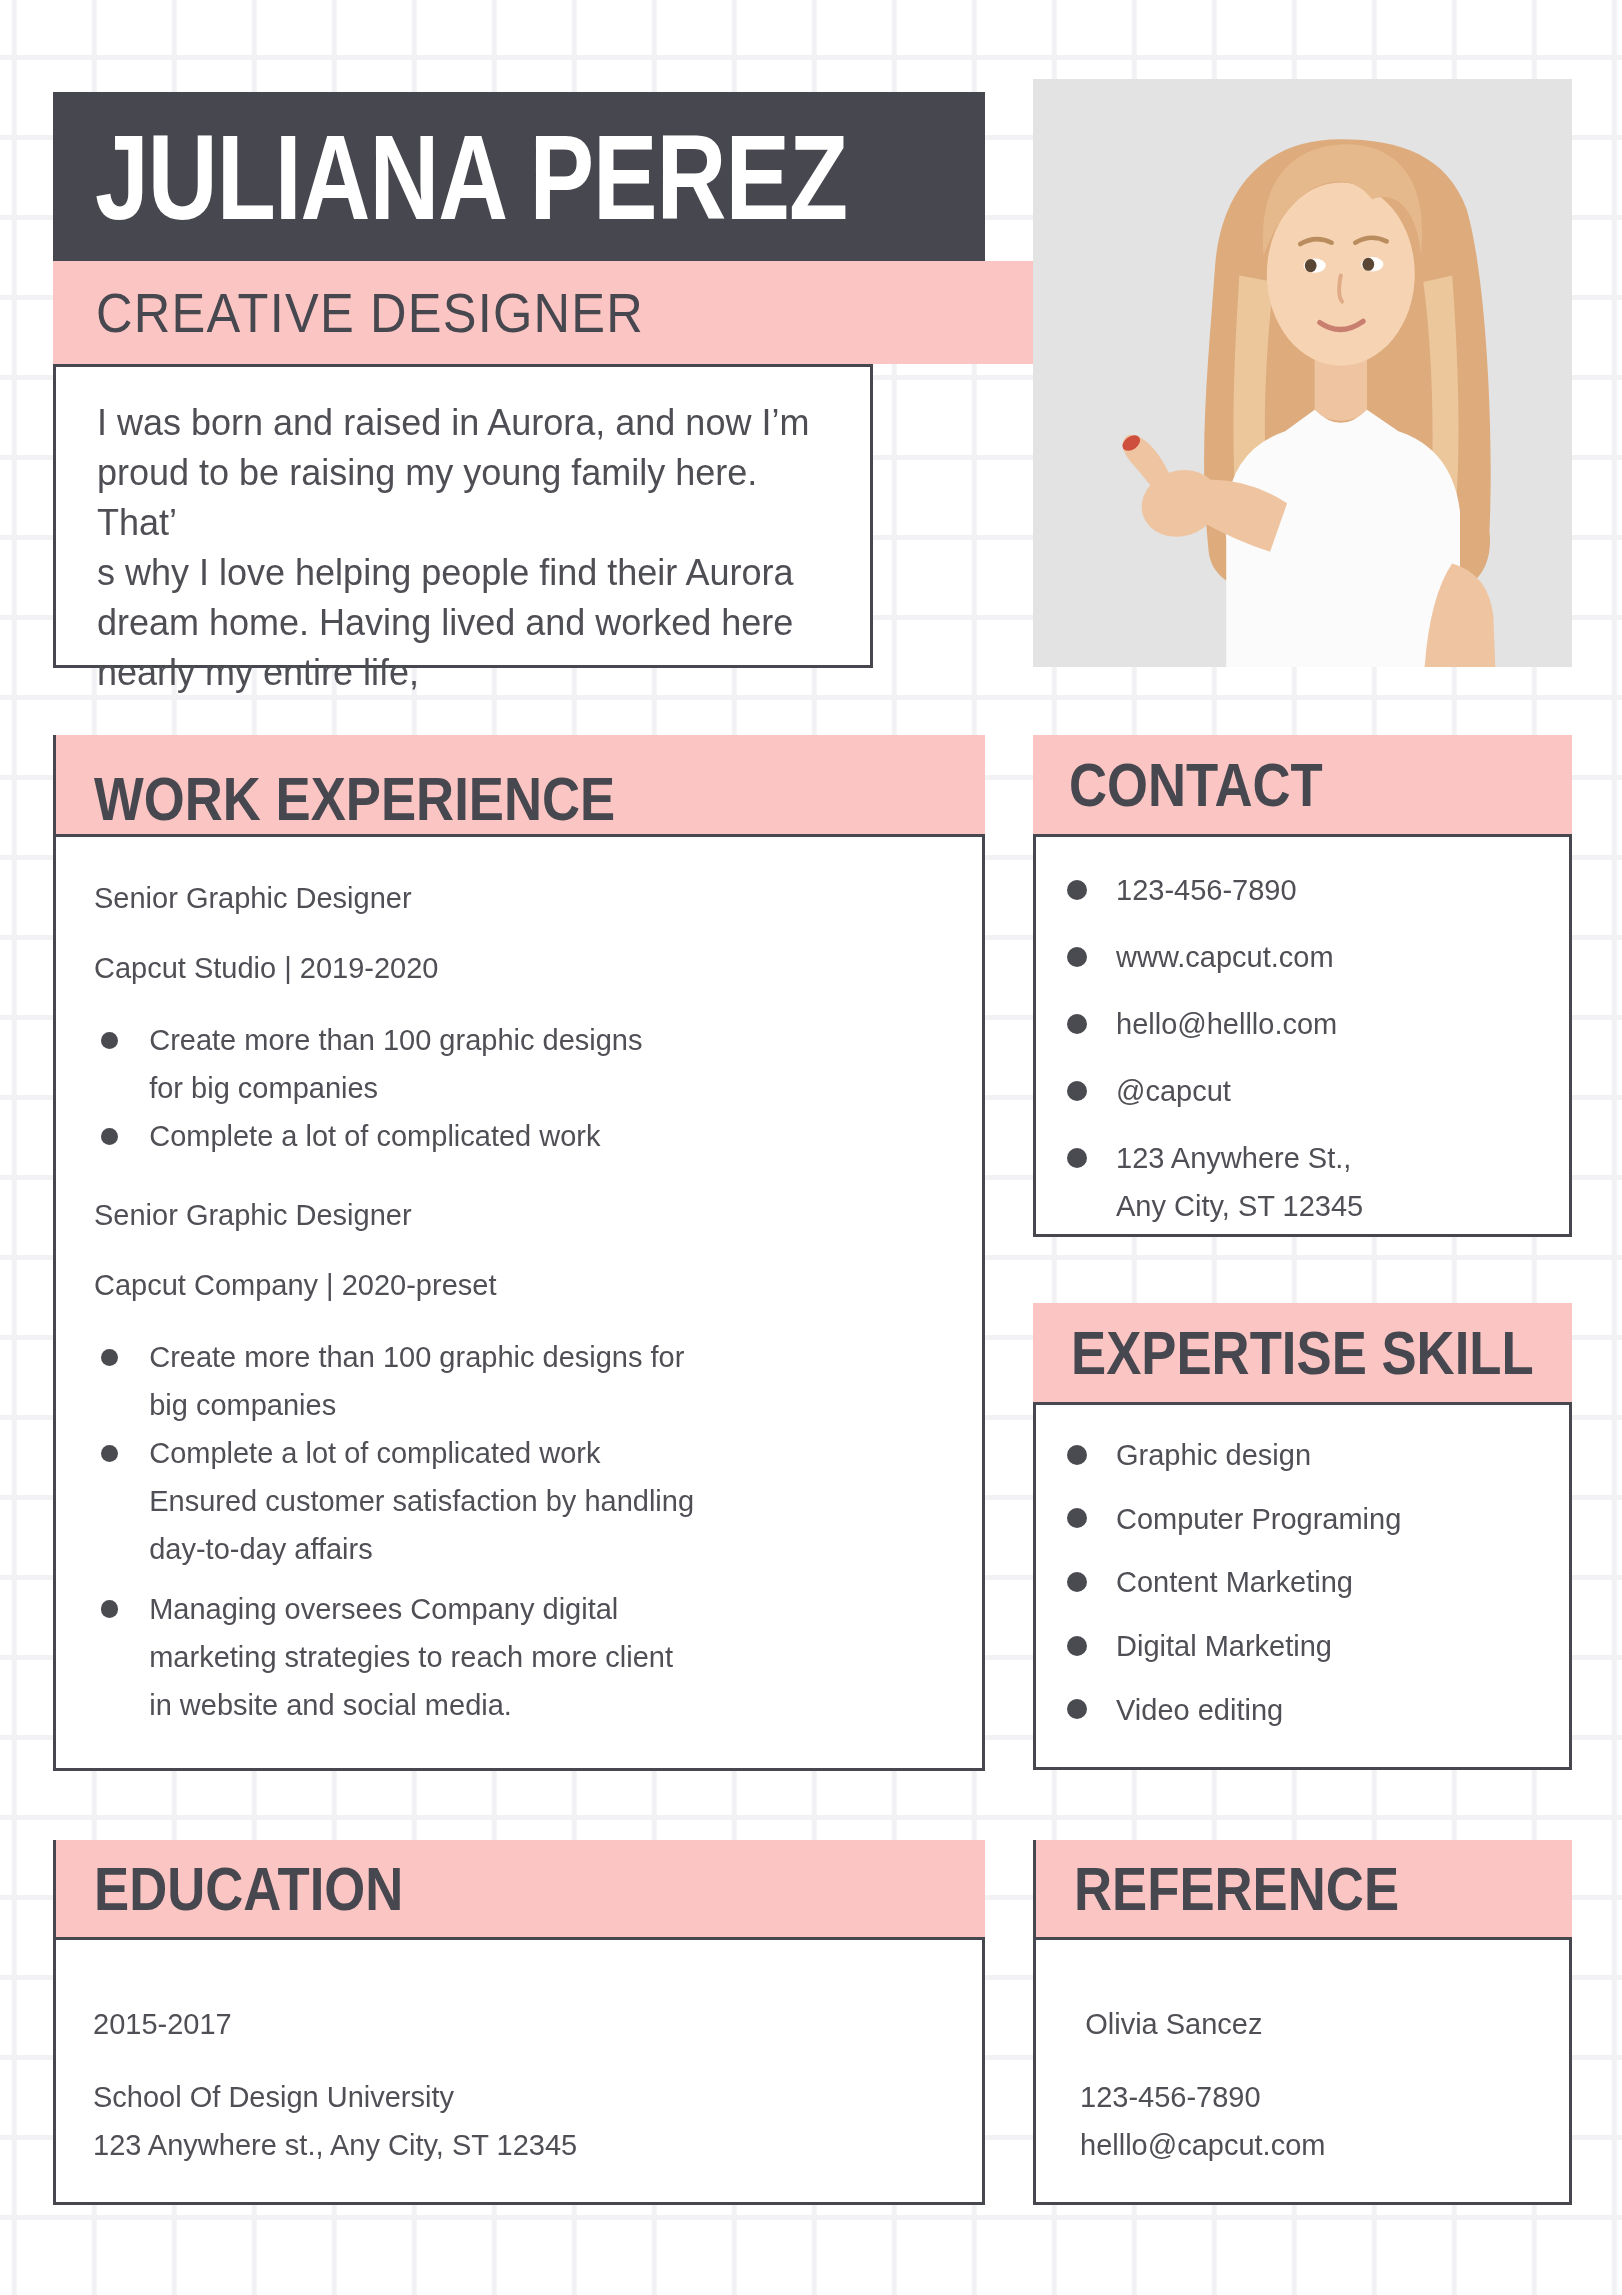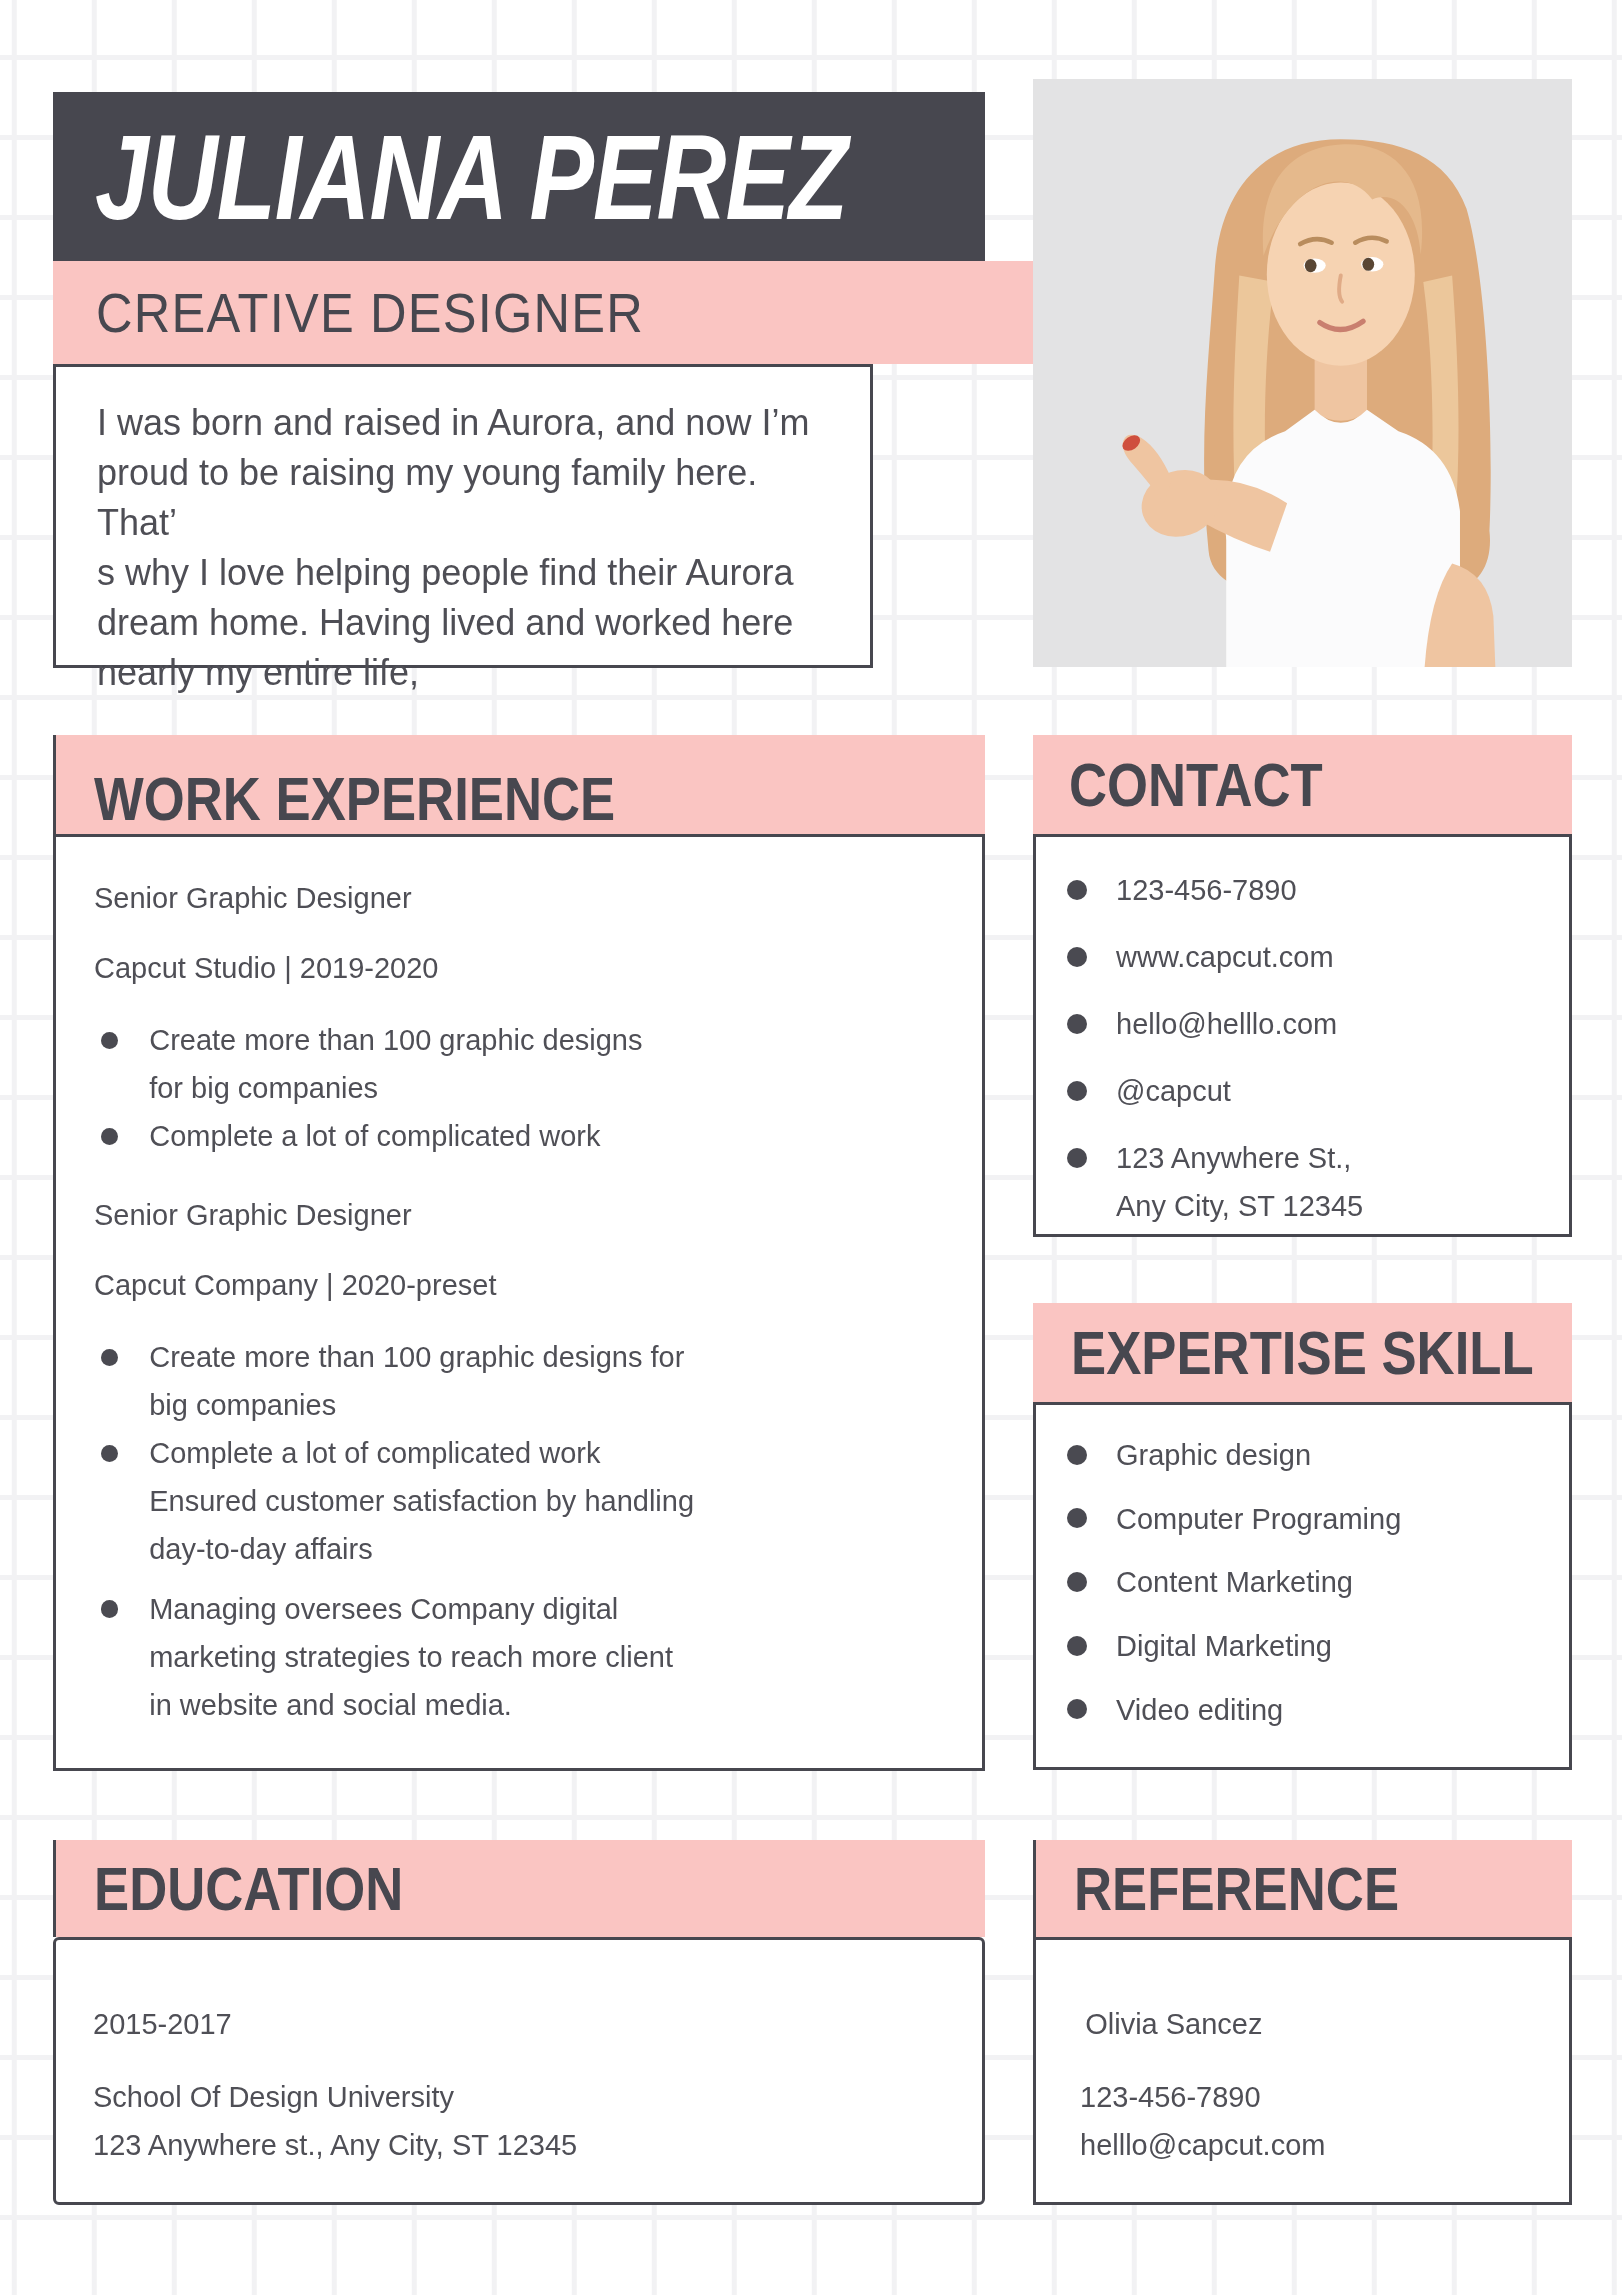--- a/index.html
+++ b/index.html
@@ -11,21 +11,21 @@
       linear-gradient(to right,#f2f2f4 5.2px,transparent 5.2px),
       linear-gradient(to bottom,#f2f2f4 5.2px,transparent 5.2px);
     background-size:80px 80px;
     background-position:11.8px 55px;
     font-family:"Liberation Sans","DejaVu Sans",sans-serif;
     color:#4f4f56;
     overflow:hidden;
   }
   .abs{position:absolute;box-sizing:border-box;}
   
-  .name-box{left:53px;top:92px;width:932px;height:169px;background:#47474F;display:flex;align-items:center;padding-left:42px;font-style:italic;}
+  .name-box{left:53px;top:92px;width:932px;height:169px;background:#47474F;display:flex;align-items:center;padding-left:42px;}
   .name-text{display:inline-block;transform:scaleX(.8);transform-origin:left center;
     font-size:121px;font-weight:bold;letter-spacing:-1.3px;color:#ffffff;white-space:nowrap;}
   .title-box{left:53px;top:261px;width:1028px;height:103px;background:#FAC5C2;display:flex;align-items:center;padding-left:43px;}
   .title-text{display:inline-block;transform:scaleX(.92);transform-origin:left center;
     font-size:55px;letter-spacing:1.3px;color:#47474F;white-space:nowrap;}
   .intro-box{left:53px;top:364px;width:820px;height:304px;background:#ffffff;border:3.9px solid #47474F;
     padding:31px 36px 0 41px;font-size:36px;line-height:50px;color:#4e4e55;}
   .prewrap{white-space:pre-line;}
   
   .photo-box{left:1033px;top:79px;width:539px;height:588px;background:#e3e3e4;}
@@ -53,21 +53,21 @@
   .ct-body{left:1033px;top:834px;width:539px;height:403px;padding:29px 19.6px 0 31px;}
   .ct-body li.bullet{margin-bottom:19px;}
   .ct-body li.bullet .dot{width:20px;height:20px;margin:13.7px 29px 0 0;}
   
   .xp-header{left:1033px;top:1303px;width:539px;height:99px;}
   .xp-body{left:1033px;top:1402px;width:539px;height:368px;padding:26px 19.6px 0 31px;}
   .xp-body li.bullet{margin-bottom:15.7px;}
   .xp-body li.bullet .dot{width:20px;height:20px;margin:13.7px 29px 0 0;}
   
   .ed-header{left:53px;top:1840px;width:932px;height:97px;}
-  .ed-body{left:53px;top:1937px;width:932px;height:268px;padding:60px 26px 0 37px;border-radius:6px;}
+  .ed-body{left:53px;top:1937px;width:932px;height:268px;padding:60px 26px 0 37px;}
   .ed-body p{margin:0;}
   .block-gap{margin-top:25px !important;}
   
   .rf-header{left:1033px;top:1840px;width:539px;height:97px;}
   .rf-body{left:1033px;top:1937px;width:539px;height:268px;padding:60px 19.6px 0 44px;}
   .rf-body p{margin:0;}
   .rf-name{padding-left:5.2px;}
 </style>
 </head>
 <body>

